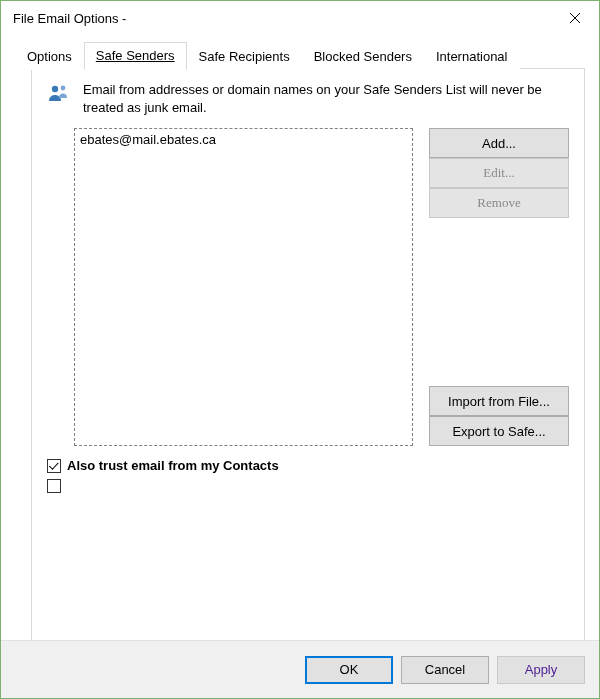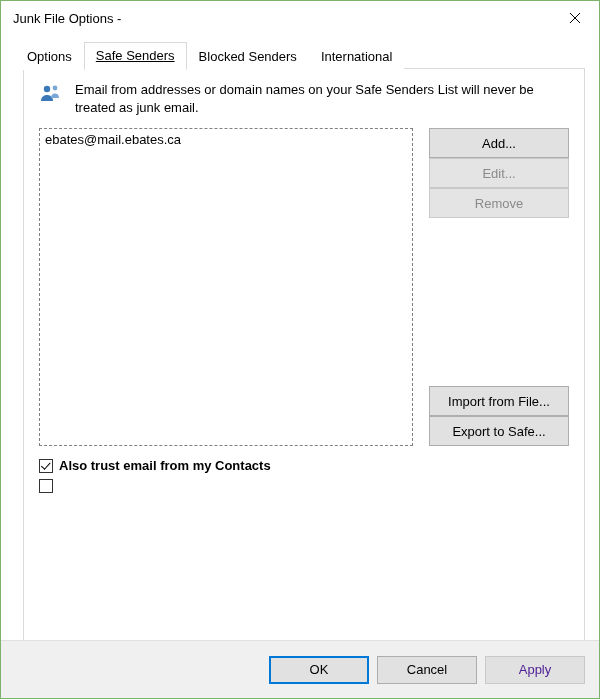--- a/index.html
+++ b/index.html
@@ -6,58 +6,59 @@
     body { margin: 0; padding: 0; background: #fff; }
     .window { width: 600px; height: 699px; border: 1px solid #7cb26b; background: #fff; position: relative; }
     .titlebar { height: 34px; display: flex; align-items: center; justify-content: space-between; padding: 0 4px 0 12px; }
     .titlebar-title { font-size: 13px; color: #000; }
     .close-btn { width: 40px; height: 30px; display: flex; align-items: center; justify-content: center; cursor: default; }
     .close-btn svg { width: 12px; height: 12px; stroke: #000; stroke-width: 1; }
     .tab-container { position: absolute; top: 38px; left: 14px; right: 14px; }
     .tabs { display: flex; align-items: flex-end; height: 30px; position: relative; z-index: 2; }
     .tab { padding: 5px 11px 6px; font-size: 13px; color: #000; border: 1px solid transparent; border-bottom: none; cursor: default; background: #fff; position: relative; top: 1px;}
     .tab.active { border: 1px solid #d9d9d9; border-bottom: 1px solid #fff; background: #fff; z-index: 3; text-decoration: underline; }
-    .tab-body { border: 1px solid #d9d9d9; position: absolute; top: 29px; left: 8px; right: 0; height: 573px; background: #fff; padding: 12px 15px 12px 15px; }
+    .tab-body { border: 1px solid #d9d9d9; position: absolute; top: 29px; left: 16px; right: 0; height: 573px; background: #fff; padding: 12px 15px 12px 15px; }
     .desc-row { display: flex; gap: 10px; align-items: flex-start; }
     .people-icon { width: 26px; flex-shrink: 0; padding-top: 2px;}
     .desc-text { font-size: 13px; color: #000; line-height: 1.35; }
     .list-area { display: flex; gap: 16px; margin-top: 12px; }
-    .listbox { flex: 1; height: 318px; border: 1px dashed #808080; background: #fff; font-size: 13px; padding: 2px 4px; overflow: hidden; }
+    .listbox { flex: 1; height: 318px; border: 1px dashed #808080; background: #fff; font-size: 13px; padding: 2px 4px; overflow: hidden; margin-left: 27px; }
     .list-item { padding: 1px 1px; color: #000; }
     .side-buttons { width: 140px; display: flex; flex-direction: column; }
     .btn { height: 30px; font-size: 13px; background: #e1e1e1; border: 1px solid #adadad; color: #000; cursor: default; display: flex; align-items: center; justify-content: center; }
-    .btn.disabled { color: #8a8a8a; border-color: #c9c9c9; background: #e4e4e4; }
+    .btn.disabled { color: #8a8a8a; border-color: #c9c9c9; background: #e4e4e4; font-family: Liberation Serif, serif; }
     .spacer { flex: 1; }
     .checks { margin-top: 12px; }
     .check-row { display: flex; align-items: center; gap: 6px; font-size: 13px; color: #000; margin-bottom: 6px; font-weight: bold; }
     .chk { width: 14px; height: 14px; border: 1px solid #333; display: inline-flex; align-items: center; justify-content: center; background: #fff; }
     .chk.checked::after { content: ""; width: 8px; height: 4px; border-left: 1.5px solid #000; border-bottom: 1.5px solid #000; transform: rotate(-48deg) translate(0px,-1px); }
     .footer { position: absolute; bottom: 0; left: 0; right: 0; height: 58px; background: #f0f0f0; border-top: 1px solid #e0e0e0; display: flex; align-items: center; justify-content: flex-end; gap: 8px; padding: 0 14px; }
-    .fbtn { width: 100px; height: 28px; font-size: 13px; background: #e1e1e1; border: 1px solid #adadad; display: flex; align-items: center; justify-content: center; cursor: default; }
+    .fbtn { width: 88px; height: 28px; font-size: 13px; background: #e1e1e1; border: 1px solid #adadad; display: flex; align-items: center; justify-content: center; cursor: default; }
     .fbtn.primary { border: 2px solid #0078d7; background: #e1e1e1; }
     .fbtn.disabled { color: #4c1d95; border-color: #c9c9c9; }
   </style>
 </head>
 <body>
 
 <div class="window">
   <div class="titlebar">
-    <div class="titlebar-title">Junk File Options - </div>
+    <div class="titlebar-title">File Email Options - </div>
     <div class="close-btn">
       <svg viewBox="0 0 12 12">
           <line x1="1" y1="1" x2="11" y2="11"></line>
           <line x1="11" y1="1" x2="1" y2="11"></line>
         </svg>
     </div>
   </div>
 
   <div class="tab-container">
     <div class="tabs">
       <div class="tab">Options</div>
       <div class="tab active">Safe Senders</div>
+      <div class="tab">Safe Recipients</div>
       <div class="tab">Blocked Senders</div>
       <div class="tab">International</div>
     </div>
 
     <div class="tab-body">
       <div class="desc-row">
         <div class="people-icon">
           <svg viewBox="0 0 24 20" width="24" height="20">
             <circle cx="8" cy="6" r="3.2" fill="#3a78b8"></circle>
             <path d="M2 18 C2 13 6 12 8 12 C10 12 14 13 14 18 Z" fill="#3a78b8"></path>

